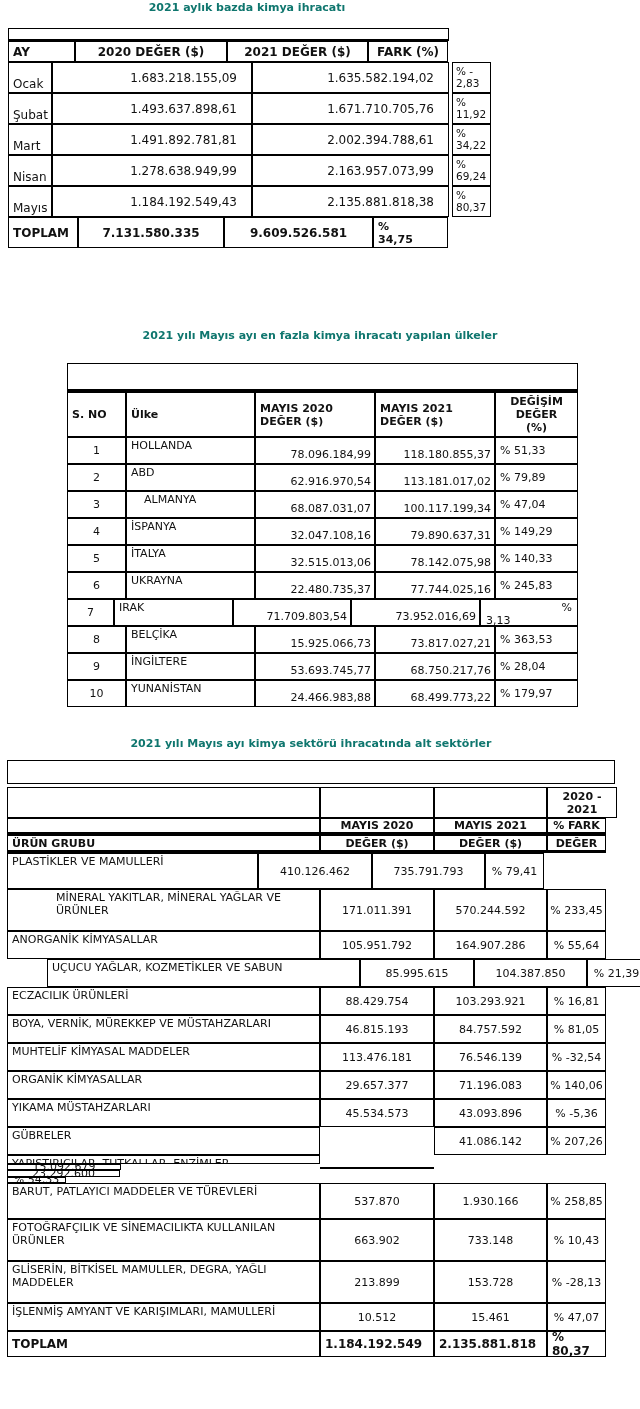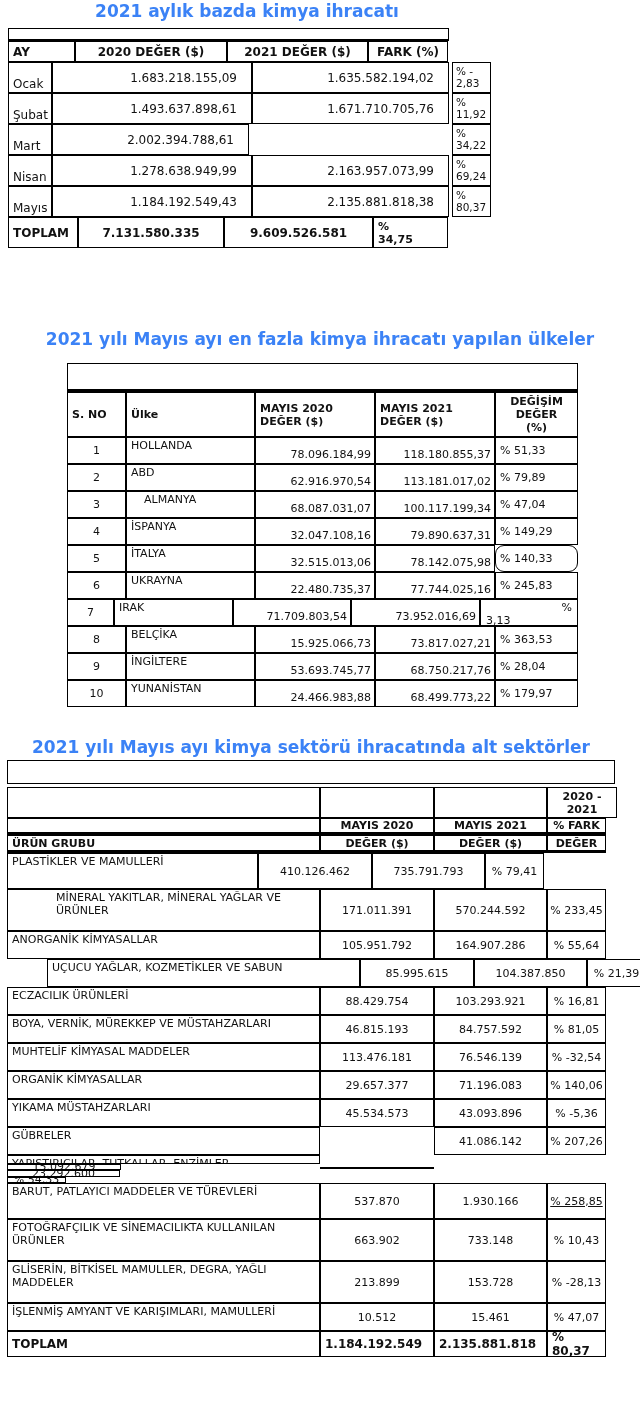--- a/index.html
+++ b/index.html
@@ -1,18 +1,18 @@
 <!DOCTYPE html>
 <html><head>
 <meta charset="utf-8">
 <style>
   html,body{margin:0;padding:0;background:#fff;}
   .page{position:relative;width:640px;height:1409px;background:#ffffff;
         font-family:"DejaVu Sans",sans-serif;color:#111;overflow:hidden;}
-  .title{position:absolute;font-weight:bold;font-size:17px;text-align:center;white-space:nowrap;color:#3b82f6;}
+  .title{position:absolute;font-weight:bold;font-size:11px;text-align:center;white-space:nowrap;color:#0f766e;}
   #t1-title{left:8px;top:1px;width:478px;}
   #t2-title{left:40px;top:329px;width:560px;}
   #t3-title{left:0px;top:737px;width:622px;}
   #t1{position:absolute;left:8px;top:28px;}
   #t2{position:absolute;left:67px;top:363px;}
   #t3{position:absolute;left:7px;top:760px;}
   .r{display:flex;position:relative;}
   .c{box-sizing:border-box;border:1px solid #000;white-space:pre-line;display:flex;overflow:hidden;}
   .b{font-weight:bold;}
   .f10{font-size:10.5px;line-height:12px;}
@@ -56,20 +56,21 @@
       </div>
       <div class="r" style="height: 31px;">
         <div class="c f12 vb hl p4" style="width: 44px;">Şubat</div>
         <div class="c f12 vc hr pr14" style="width: 200px;">1.493.637.898,61</div>
         <div class="c f12 vc hr pr14" style="width: 197px;">1.671.710.705,76</div>
         <div class="c f10 fark1 hl" style="width: 39px; left: 444px; height: 31px;">%
 11,92</div>
       </div>
       <div class="r" style="height: 31px;">
         <div class="c f12 vb hl p4" style="width: 44px;">Mart</div>
+        <div class="c f12 vc hr pr14" style="width: 200px;">1.491.892.781,81</div>
         <div class="c f12 vc hr pr14" style="width: 197px;">2.002.394.788,61</div>
         <div class="c f10 fark1 hl" style="width: 39px; left: 444px; height: 31px;">%
 34,22</div>
       </div>
       <div class="r" style="height: 31px;">
         <div class="c f12 vb hl p4" style="width: 44px;">Nisan</div>
         <div class="c f12 vc hr pr14" style="width: 200px;">1.278.638.949,99</div>
         <div class="c f12 vc hr pr14" style="width: 197px;">2.163.957.073,99</div>
         <div class="c f10 fark1 hl" style="width: 39px; left: 444px; height: 31px;">%
 69,24</div>
@@ -132,21 +133,21 @@
         <div class="c f11 vt hl p4" style="width: 129px;">İSPANYA</div>
         <div class="c f11 vb hr pr3" style="width: 120px;">32.047.108,16</div>
         <div class="c f11 vb hr pr3" style="width: 120px;">79.890.637,31</div>
         <div class="c f11 vc hl p4" style="width: 83px;">% 149,29</div>
       </div>
       <div class="r" style="height: 27px;">
         <div class="c f11 vc hc" style="width: 59px;">5</div>
         <div class="c f11 vt hl p4" style="width: 129px;">İTALYA</div>
         <div class="c f11 vb hr pr3" style="width: 120px;">32.515.013,06</div>
         <div class="c f11 vb hr pr3" style="width: 120px;">78.142.075,98</div>
-        <div class="c f11 vc hl p4" style="width: 83px; border-radius: 9px;">% 140,33</div>
+        <div class="c f11 vc hl p4" style="width: 83px;">% 140,33</div>
       </div>
       <div class="r" style="height: 27px;">
         <div class="c f11 vc hc" style="width: 59px;">6</div>
         <div class="c f11 vt hl p4" style="width: 129px;">UKRAYNA</div>
         <div class="c f11 vb hr pr3" style="width: 120px;">22.480.735,37</div>
         <div class="c f11 vb hr pr3" style="width: 120px;">77.744.025,16</div>
         <div class="c f11 vc hl p4" style="width: 83px;">% 245,83</div>
       </div>
       <div class="r" style="height: 27px;">
         <div class="c f11 vc hc" style="width: 47px;">7</div>
@@ -267,21 +268,21 @@
       <div class="r" style="height: 28px; flex-direction: column;">
         <div class="c f11 vt hl p4" style="width: 313px;">YAPIŞTIRICILAR, TUTKALLAR, ENZİMLER</div>
         <div class="c f11 vc hc" style="width: 114px;">15.092.679</div>
         <div class="c f11 vc hc" style="width: 113px;">23.292.600</div>
         <div class="c f11 vc hc" style="width: 59px;">% 54,33</div>
       </div>
       <div class="r" style="height: 36px;">
         <div class="c f11 vt hl p4" style="width: 313px;">BARUT, PATLAYICI MADDELER VE TÜREVLERİ</div>
         <div class="c f11 vc hc" style="width: 114px;">537.870</div>
         <div class="c f11 vc hc" style="width: 113px;">1.930.166</div>
-        <div class="c f11 vc hc" style="width: 59px; text-decoration: underline;">% 258,85</div>
+        <div class="c f11 vc hc" style="width: 59px;">% 258,85</div>
       </div>
       <div class="r" style="height: 42px;">
         <div class="c f11 vt hl p4" style="width: 313px;">FOTOĞRAFÇILIK VE SİNEMACILIKTA KULLANILAN
 ÜRÜNLER</div>
         <div class="c f11 vc hc" style="width: 114px;">663.902</div>
         <div class="c f11 vc hc" style="width: 113px;">733.148</div>
         <div class="c f11 vc hc" style="width: 59px;">% 10,43</div>
       </div>
       <div class="r" style="height: 42px;">
         <div class="c f11 vt hl p4" style="width: 313px;">GLİSERİN, BİTKİSEL MAMULLER, DEGRA, YAĞLI

